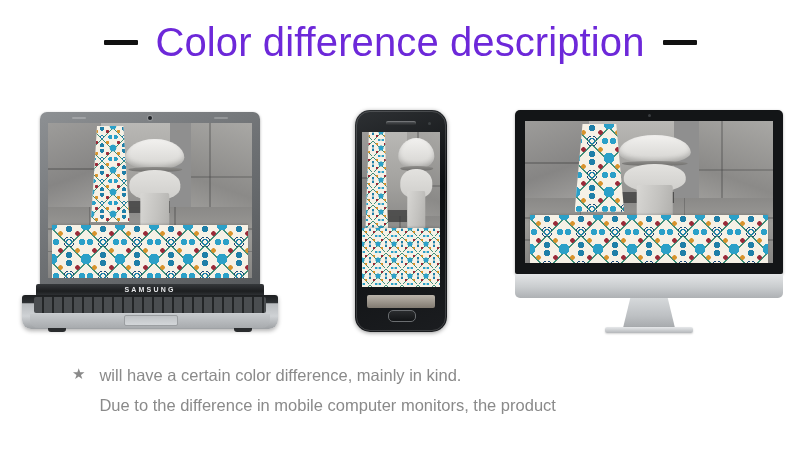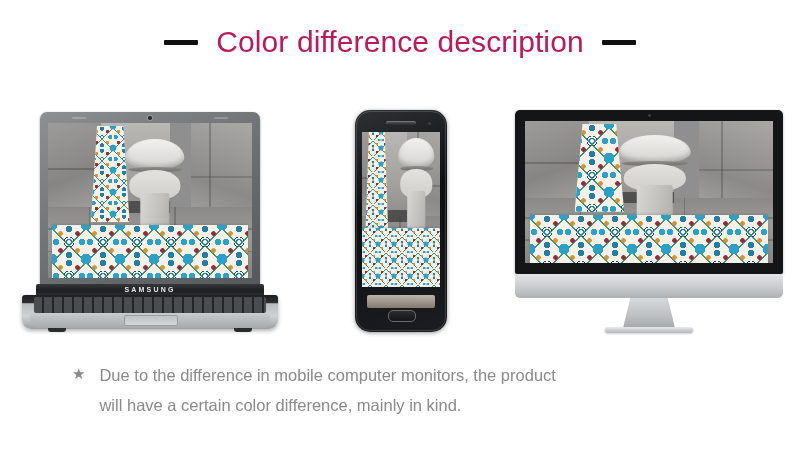--- a/index.html
+++ b/index.html
@@ -8,21 +8,21 @@
     font-family:"Liberation Sans", sans-serif;position:relative;
   }
 
   
   .title-row{
     position:absolute;left:0;top:18px;width:800px;height:48px;
     display:flex;align-items:center;justify-content:center;gap:18px;
   }
   .dash{width:34px;height:5px;background:#111;border-radius:1px;}
   .title-text{
-    font-size:30px;color:#be185d;letter-spacing:.1px;white-space:nowrap;
+    font-size:40px;color:#6d28d9;letter-spacing:.1px;white-space:nowrap;
     font-family:"Liberation Sans", sans-serif;
   }
 
   
   .devices{position:absolute;left:0;top:100px;width:800px;height:250px;}
 
   
   .scene{position:absolute;inset:0;overflow:hidden;background:#8f8f8f;}
   .wall-left{position:absolute;left:0;top:0;width:28%;height:72%;
     background:linear-gradient(160deg,#9d9c9a 0%,#868584 48%,#b2b1ae 100%);}
@@ -282,17 +282,17 @@
     <div class="mon-neck"></div>
     <div class="mon-base"></div>
   </div>
 
 </div>
 
 <div class="note">
   <div class="note-row">
     <span class="star">★</span>
     <div class="note-lines">
+      <div>will have a certain color difference, mainly in kind.</div>
       <div>Due to the difference in mobile computer monitors, the product</div>
-      <div>will have a certain color difference, mainly in kind.</div>
     </div>
   </div>
 </div>
 
 </body></html>

